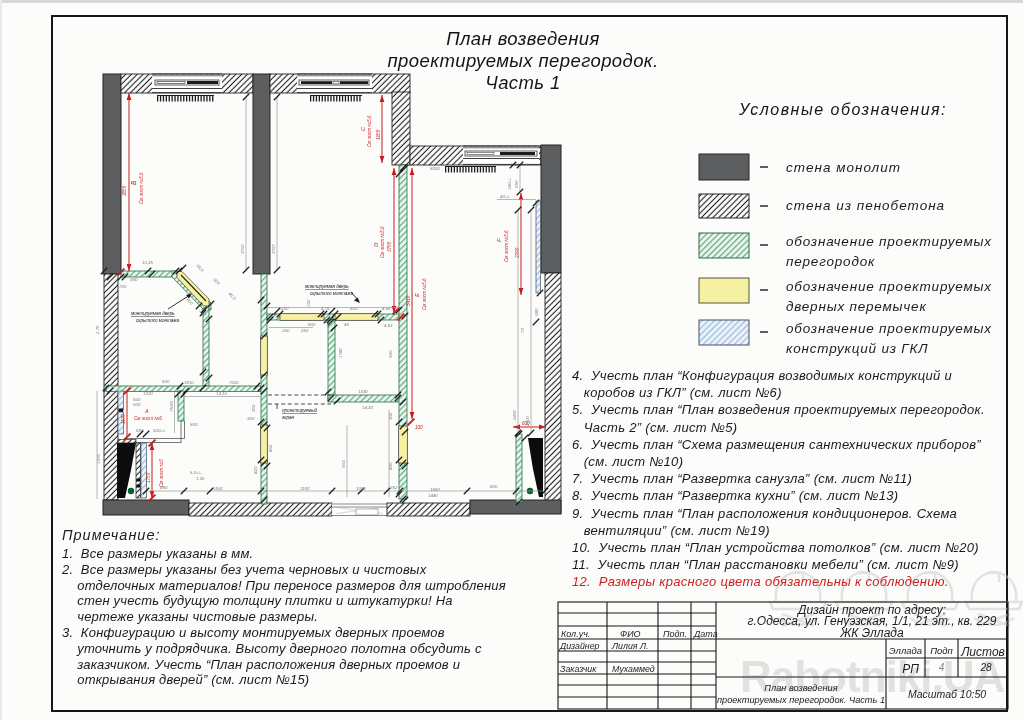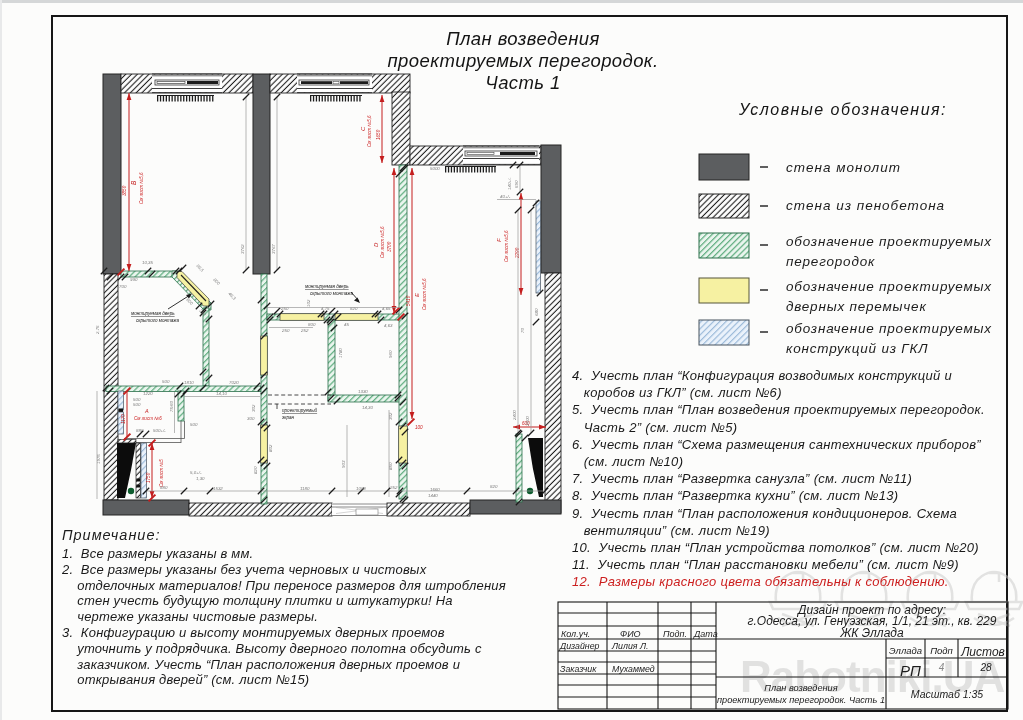--- a/index.html
+++ b/index.html
@@ -701,19 +701,19 @@
 <div class="abs it" style="left:560px;top:664px;font-size:8.8px">Заказчик</div>
 <div class="abs it" style="left:612px;top:664px;font-size:8.8px">Мухаммед</div>
 
 <div class="abs it" style="left:718px;top:605px;width:308px;text-align:center;font-size:12px;line-height:11.3px">Дизайн проект по адресу:<br>г.Одесса, ул. Генуэзская, 1/1, 21 эт., кв. 229<br>ЖК Эллада</div>
 
 
 <div class="abs it" style="left:886px;top:645px;width:39px;text-align:center;font-size:9.5px">Эллада</div>
 <div class="abs it" style="left:925px;top:645px;width:33px;text-align:center;font-size:9.5px">Подп</div>
 <div class="abs it" style="left:958px;top:645px;width:50px;text-align:center;font-size:12px">Листов</div>
 
-<div class="abs it" style="left:886px;top:662px;width:49px;text-align:center;font-size:15px">РП</div>
+<div class="abs it" style="left:886px;top:662px;width:49px;text-align:center;font-size:12px">РП</div>
 <div class="abs it" style="left:925px;top:662px;width:33px;text-align:center;font-size:10px;color:#888">4</div>
 <div class="abs it" style="left:958px;top:662px;width:56px;text-align:center;font-size:10px">28</div>
 
 <div class="abs it" style="left:716px;top:682px;width:170px;text-align:center;font-size:9.2px;line-height:12px;white-space:nowrap">План возведения<br>проектируемых перегородок. Часть 1</div>
 
-<div class="abs it" style="left:886px;top:688px;width:122px;text-align:center;font-size:10.5px">Масштаб 1:35</div>
+<div class="abs it" style="left:886px;top:688px;width:122px;text-align:center;font-size:10.5px">Масштаб 10:50</div>
 </div>
 </body></html>

